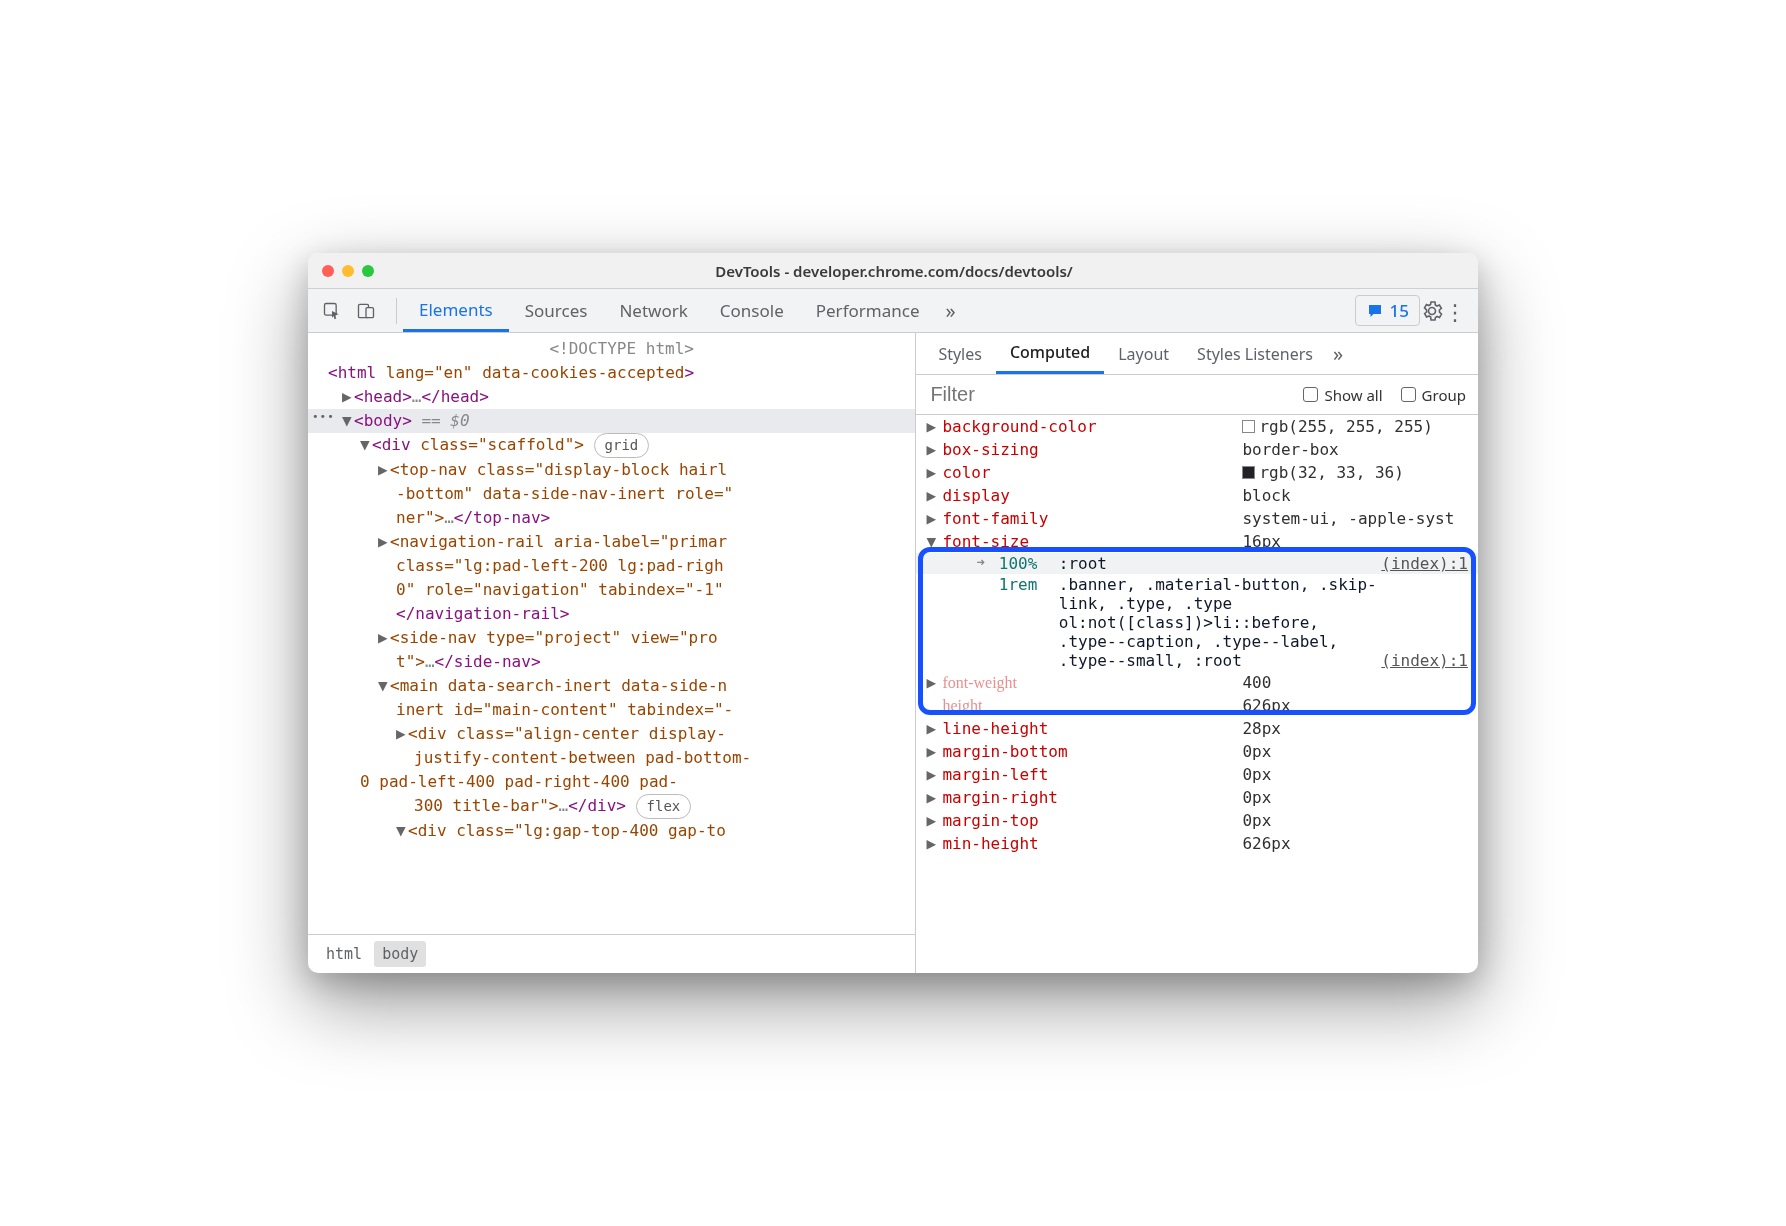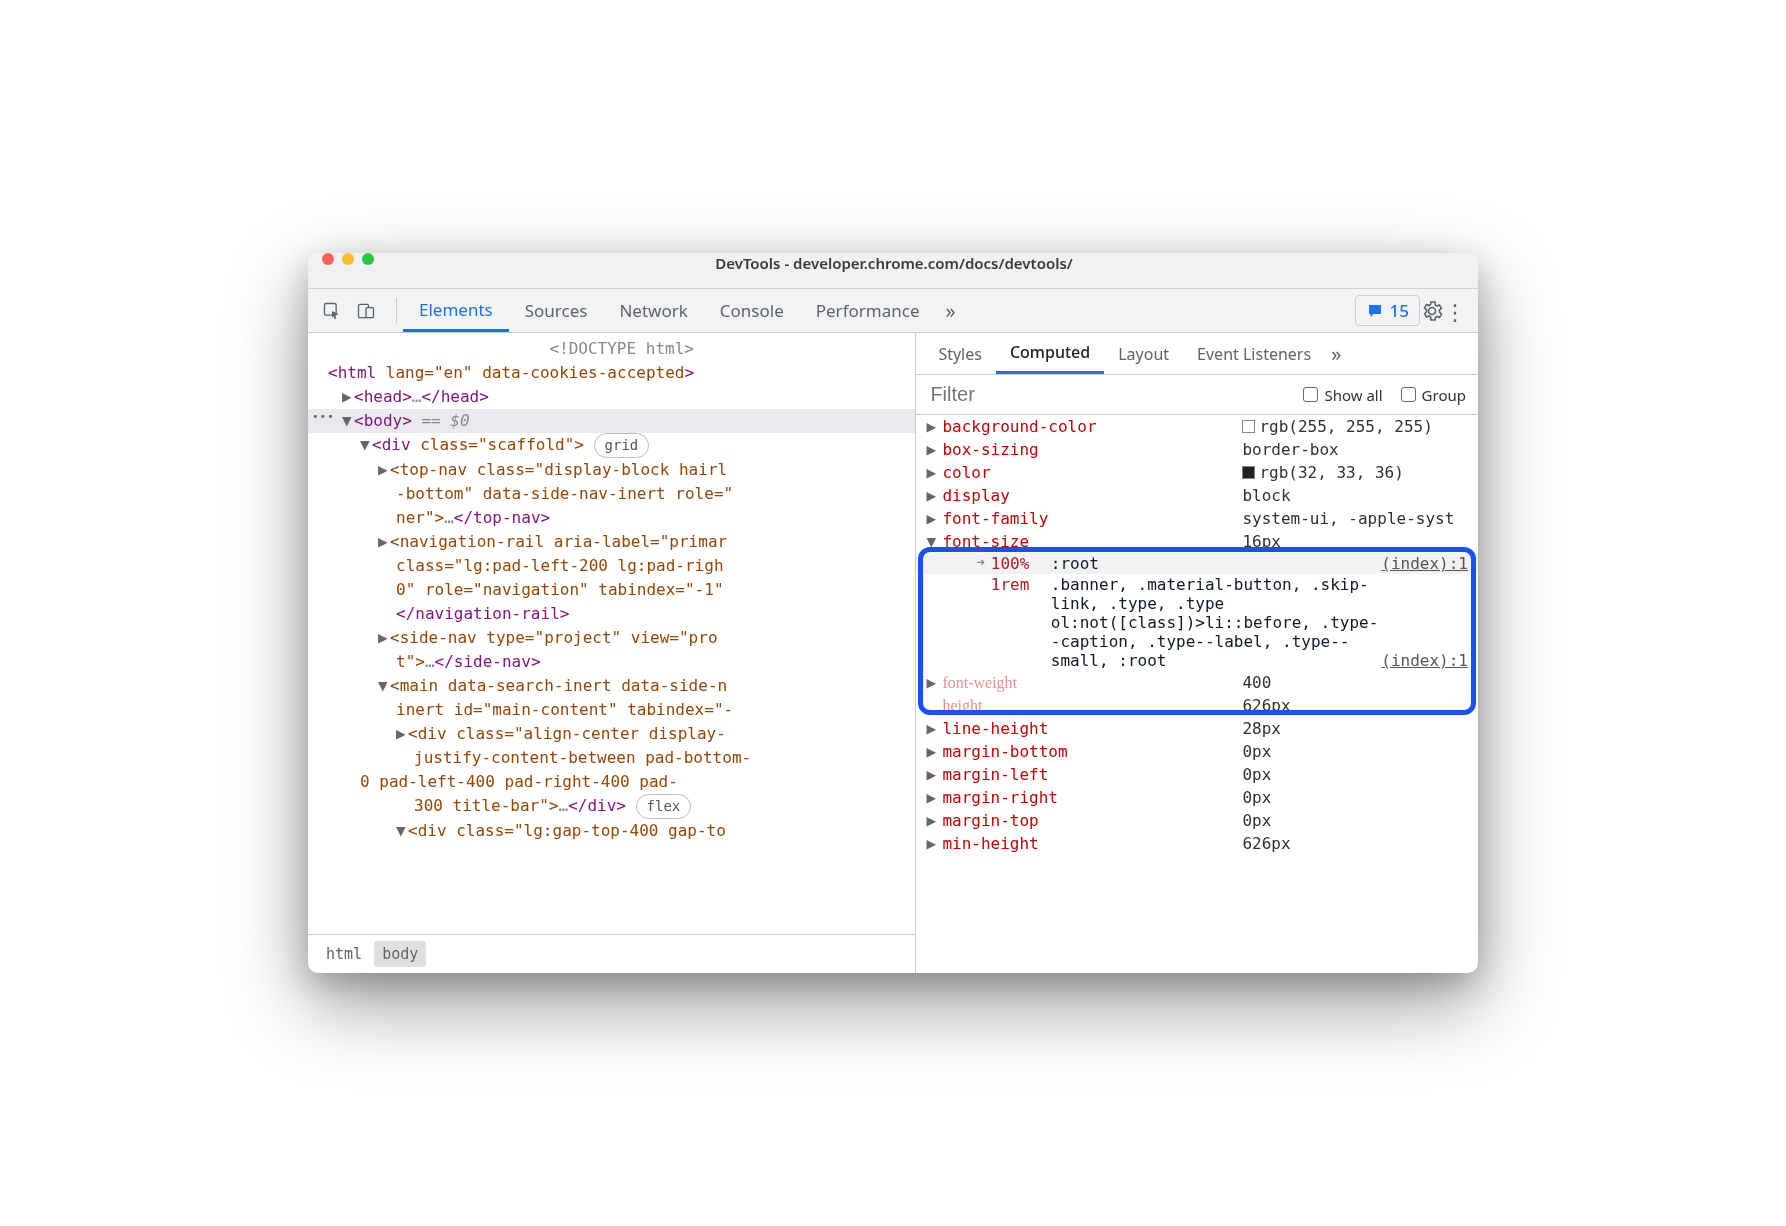--- a/index.html
+++ b/index.html
@@ -19,21 +19,21 @@
     border-radius: 10px;
     box-shadow: 0 30px 80px rgba(0,0,0,0.4), 0 10px 30px rgba(0,0,0,0.2);
     overflow: hidden;
     display: flex;
     flex-direction: column;
   }
   .titlebar {
     height: 36px;
     background: #f1f1f1;
     display: flex;
-    align-items: flex-start;
+    align-items: center;
     padding: 0 14px;
     border-bottom: 1px solid #d0d0d0;
     border-top-left-radius: 10px;
     border-top-right-radius: 10px;
   }
   .traffic { display: flex; gap: 8px; }
   .dot { width: 12px; height: 12px; border-radius: 50%; }
   .red { background:#ff5f57; } .yellow{background:#febc2e;} .green{background:#28c840;}
   .titlebar-title {
     flex:1; text-align:center; font-size:15px; font-weight:600; color:#3a3a3a;
@@ -97,21 +97,21 @@
 
   .highlight-box {
     position:absolute;
     border:5px solid #1751ff;
     border-radius:12px;
     left:2px; right:2px;
     top:132px; height:168px;
     pointer-events:none;
   }
   .detail-row { display:flex; padding:1px 10px 1px 60px; color:#777; }
-  .detail-val { width:60px; color:#b91c1c;}
+  .detail-val { width:60px; color:#0f766e;margin-left:8px;}
   .detail-sel { flex:1; color:#0f172a;}
   .detail-link { color:#555; text-decoration:underline; }
   .detail-row.hl { background:#f0f2f4; }
   .goto-icon { color:#888; margin-right:6px; font-size:14px;}
   .icon-svg { width:20px; height:20px; stroke:#5f6368; fill:none; stroke-width:1.6; }
 </style>
 </head>
 <body>
 
 <div class="window">
@@ -189,21 +189,21 @@
         <span class="crumb">html</span>
         <span class="crumb sel">body</span>
       </div>
     </div>
 
     <div class="styles-panel">
       <div class="subtabs">
         <div class="subtab">Styles</div>
         <div class="subtab active">Computed</div>
         <div class="subtab">Layout</div>
-        <div class="subtab">Event Listeners</div>
+        <div class="subtab">Styles Listeners</div>
         <div class="subtab" style="padding:0 6px;font-size:20px">»</div>
       </div>
       <div class="filter-row">
         <input style="border: none; background: transparent; font-size: 20px; flex: 1 1 0%; outline: none;" placeholder="Filter">
         <div class="opts">
           <label class="chk">
               <span class="chk-box"></span>
               <span>Show all</span>
             </label>
           <label class="chk">

